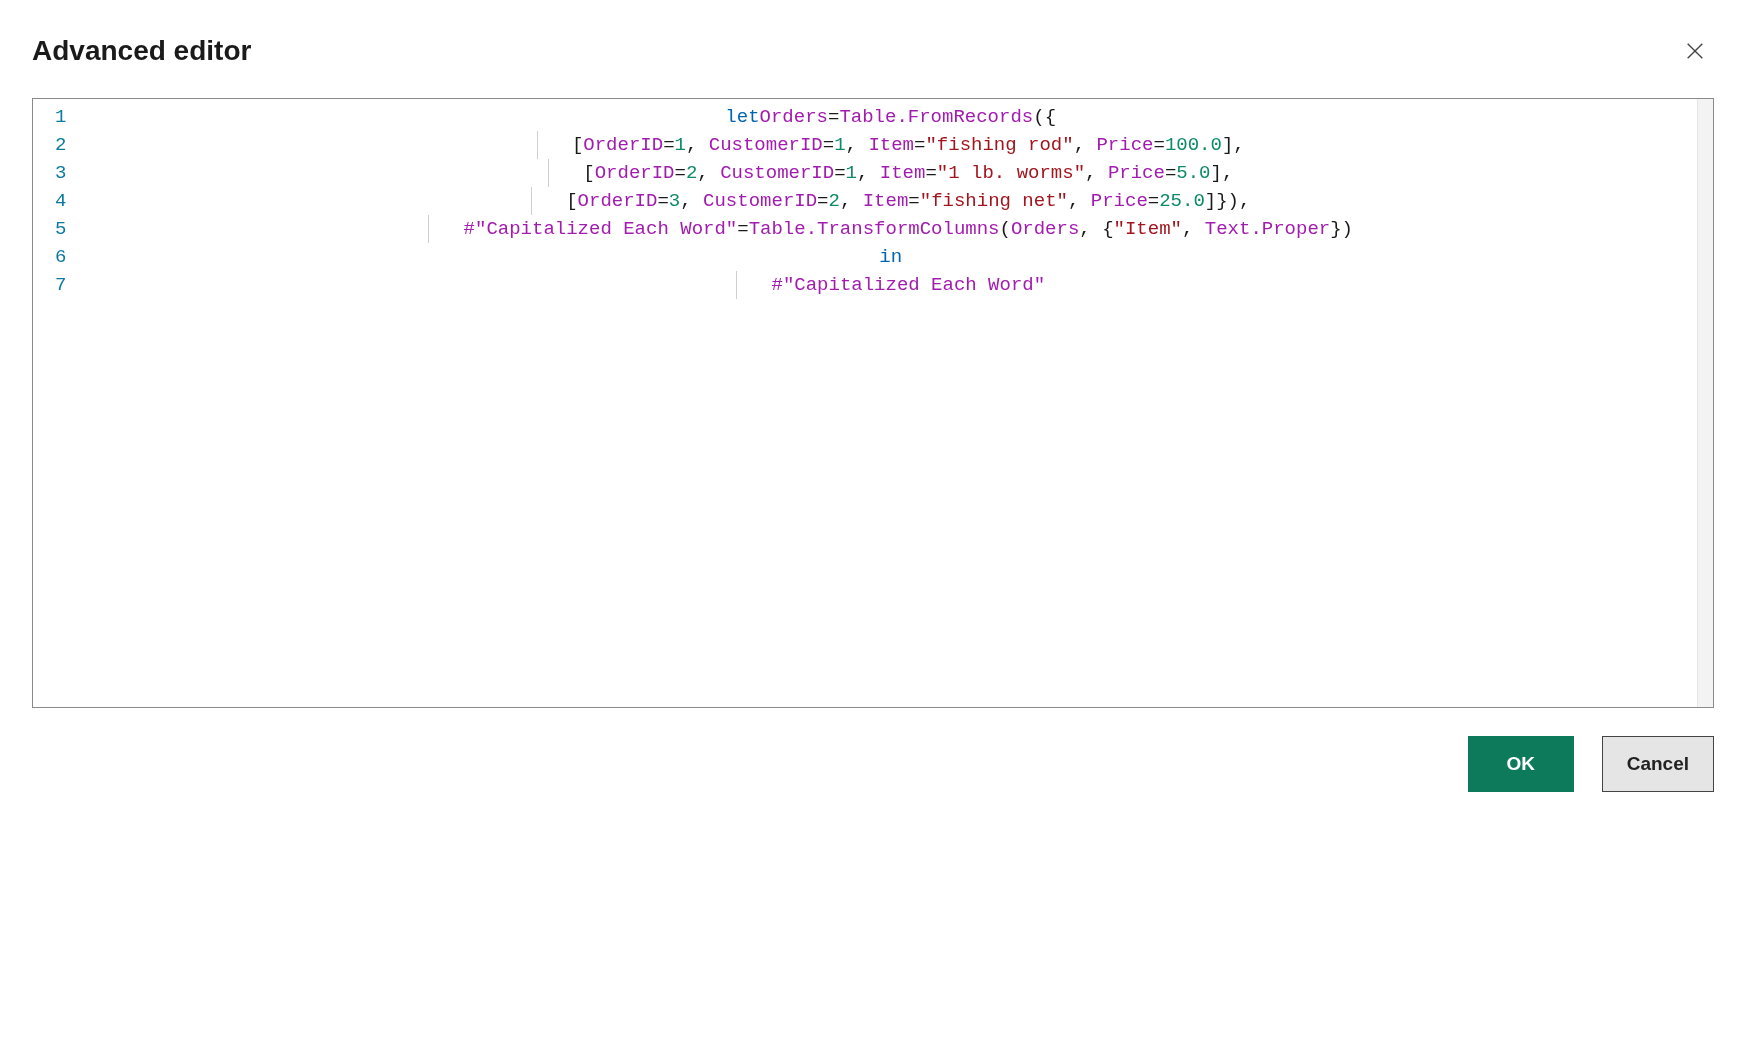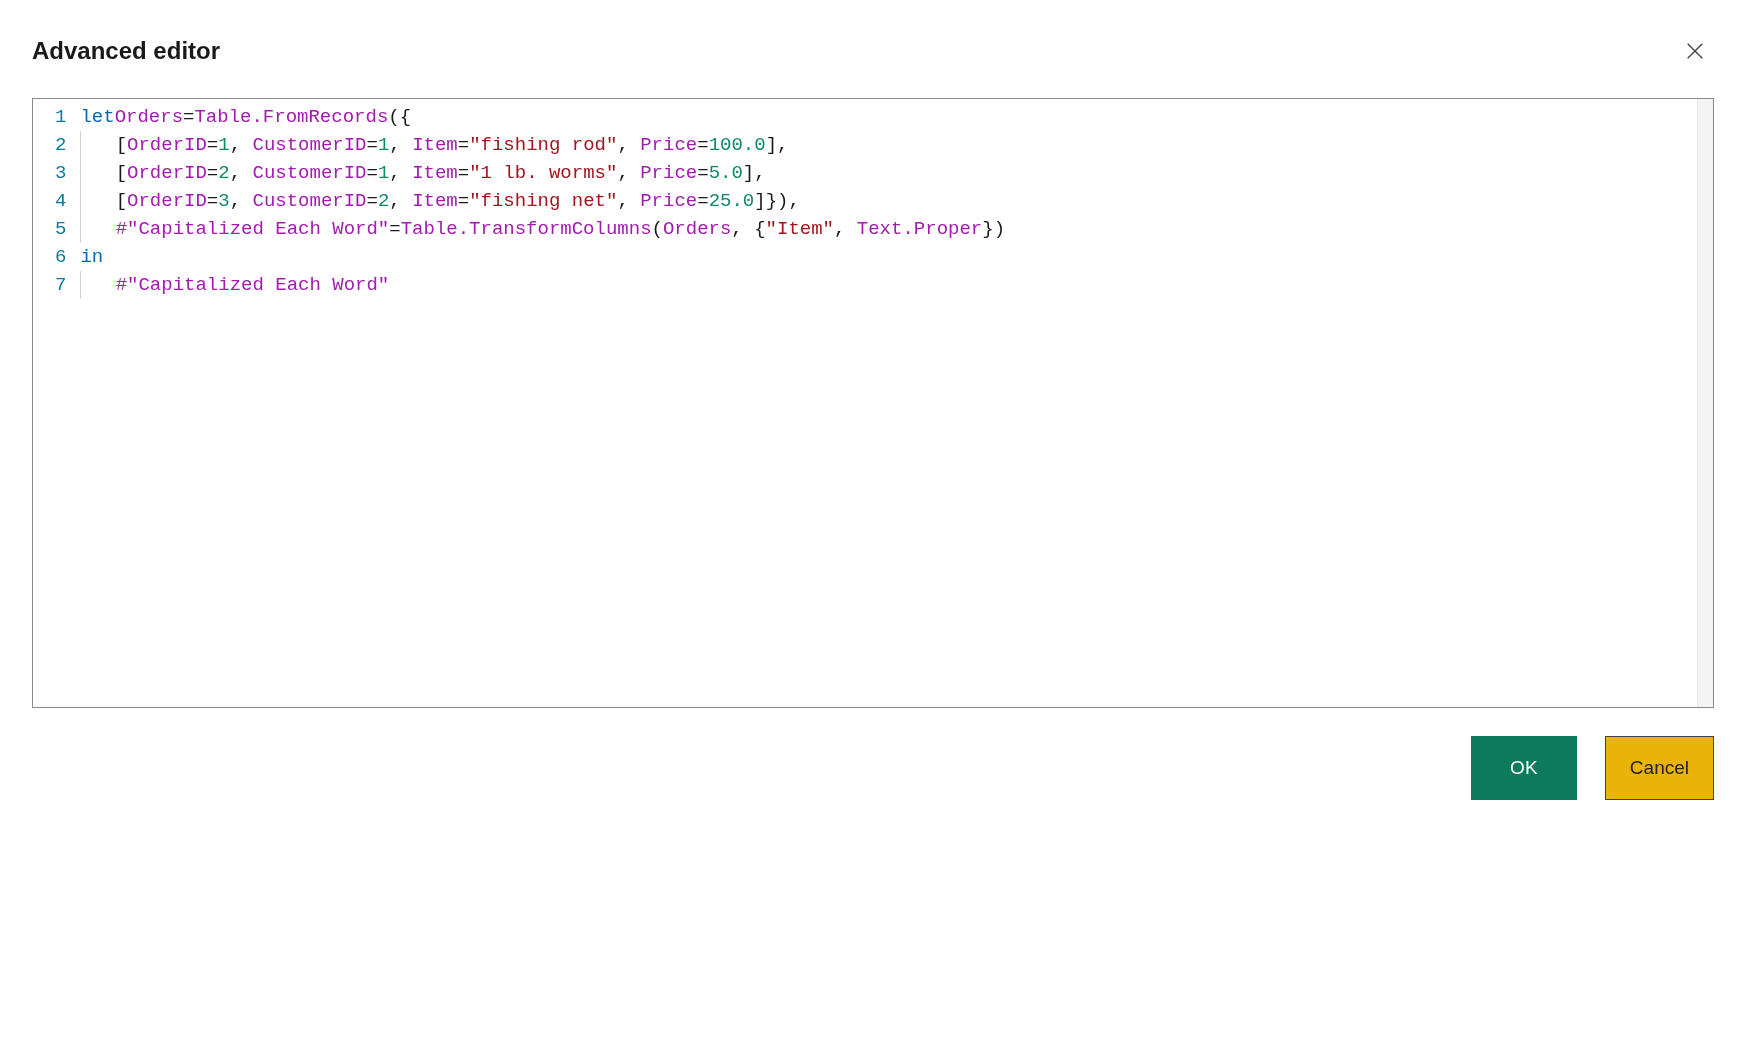--- a/index.html
+++ b/index.html
@@ -12,21 +12,21 @@
       background: #fff;
       padding: 32px;
     }
     .header {
       display: flex;
       justify-content: space-between;
       align-items: center;
       margin-bottom: 28px;
     }
     .title {
-      font-size: 24px;
+      font-size: 28px;
       font-weight: 600;
       color: #1a1a1a;
     }
     .close-btn {
       cursor: pointer;
       padding: 8px;
       display: flex;
       align-items: center;
       justify-content: center;
     }
@@ -61,20 +61,21 @@
     }
     .code-lines {
       flex: 1 1 auto;
       padding-right: 12px;
       white-space: pre;
     }
     .code-line {
       height: 28px;
       display: flex;
       align-items: center;
+      justify-content: center;
     }
     .indent-guide {
       display: inline-block;
       width: 1px;
       height: 28px;
       background: #d0d0d0;
       vertical-align: top;
     }
     .tok-kw { color: #0066b3; }
     .tok-num { color: #0d8a6a; }
@@ -91,23 +92,23 @@
       border-left: 1px solid #e6e6e6;
     }
     .footer {
       display: flex;
       justify-content: flex-end;
       gap: 28px;
       margin-top: 28px;
     }
     .btn {
       min-width: 106px;
-      height: 64px;
+      height: 56px;
       font-size: 19px;
-      font-weight: 400;
+      font-weight: 700;
       border: 1px solid #666;
       background: #fff;
       color: #222;
       cursor: pointer;
       display: flex;
       align-items: center;
       justify-content: center;
       padding: 0 24px;
     }
     .btn.primary {
@@ -278,21 +279,21 @@
     }
   </style>
   <style>
     
     .btn.primary {
       background: #0e7a5c;
       border-color: #0e7a5c;
       color: #fff;
     }
     .btn.secondary {
-      background: #eab308;
+      background: #e5e5e5;
       border: 1px solid #444;
       color: #222;
     }
   </style>
 </head>
 <body>
 
 <div class="header">
   <h1 class="title">Advanced editor</h1>
   <div class="close-btn">

